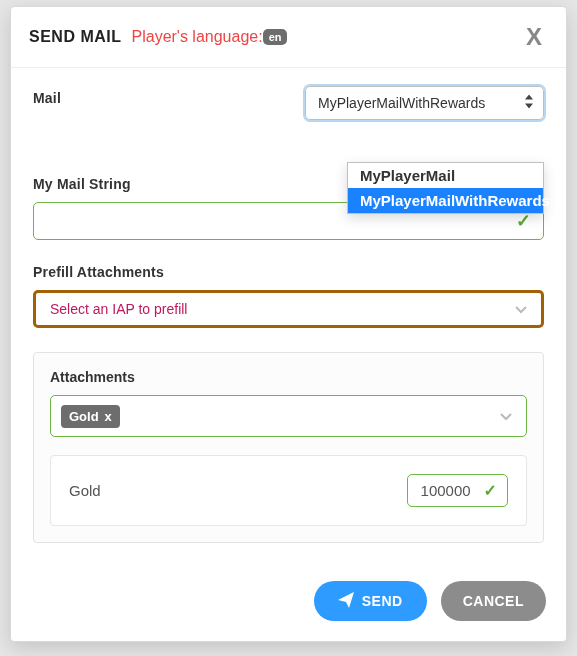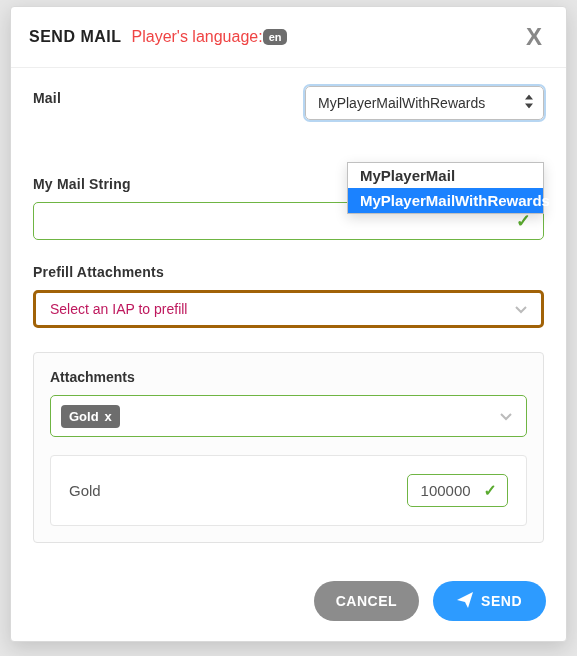--- a/index.html
+++ b/index.html
@@ -184,25 +184,25 @@
         <span class="attachment-qty">
           <input type="text" value="100000" style="">
           <span class="check" style="font-size:16px;">✓</span>
         </span>
       </div>
     </div>
 
   </div>
 
   <div class="dialog-footer">
-    <button class="btn btn-cancel">
-      <span>CANCEL</span>
-    </button>
     <button class="btn btn-send">
       <span class="send-icon">
         <svg width="16" height="16" viewBox="0 0 16 16">
             <path d="M0 8 L16 0 L11 16 L8 10 Z" fill="#fff"></path>
           </svg>
       </span>
       <span>SEND</span>
     </button>
+    <button class="btn btn-cancel">
+      <span>CANCEL</span>
+    </button>
   </div>
 </div>
 
 </body></html>

